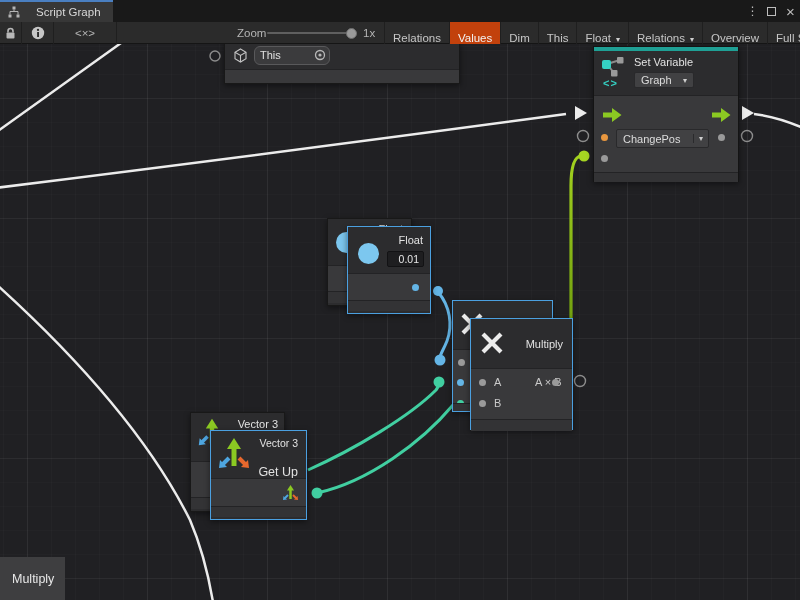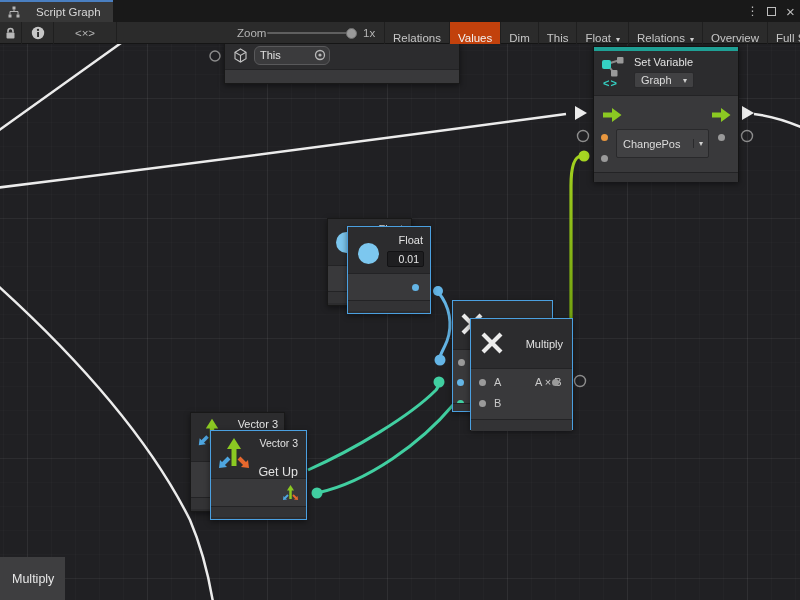--- a/index.html
+++ b/index.html
@@ -50,21 +50,21 @@
   .node{position:absolute;z-index:2;border:1px solid #181818;background:#2c2c2e;
         box-shadow:0 2px 6px rgba(0,0,0,0.45);}
   .node.selected{border:1.5px solid #4ba0e0;}
   .hdr{position:relative;background:#2c2c2e;}
   .ports{position:relative;background:#39393b;border-top:1px solid #232325;}
   .ftr{position:relative;background:#333335;border-top:1px solid #232325;}
   .ntitle{position:absolute;font-size:11px;color:#e2e2e2;white-space:nowrap;}
   .plabel{position:absolute;font-size:11px;color:#c9c9c9;}
   .dot{position:absolute;width:7px;height:7px;border-radius:50%;}
   .dropdown{position:absolute;display:flex;align-items:center;background:#414143;
-            border:1px solid #29292b;border-radius:2px;height:29px;font-size:11px;color:#dcdcdc;}
+            border:1px solid #29292b;border-radius:2px;height:19px;font-size:11px;color:#dcdcdc;}
   .dropdown .dd-main{padding:0 6px;flex:1;white-space:nowrap;}
   .dropdown .dd-caret{width:15px;text-align:center;border-left:1px solid #2a2a2c;font-size:8px;color:#cfcfcf;}
 
   .field{display:flex;align-items:center;background:#3b3b3d;border:1px solid #59595b;
          border-radius:3px;height:19px;font-size:11px;color:#e0e0e0;}
 
   .sv-brackets{position:absolute;left:9px;top:26px;font-size:11px;font-weight:bold;color:#35d0c2;letter-spacing:1px;}
 
   .bigcircle{position:absolute;border-radius:50%;background:#7cc7ef;}
   .valuebox{position:absolute;background:#1e1e20;border:1px solid #121214;border-radius:2px;

